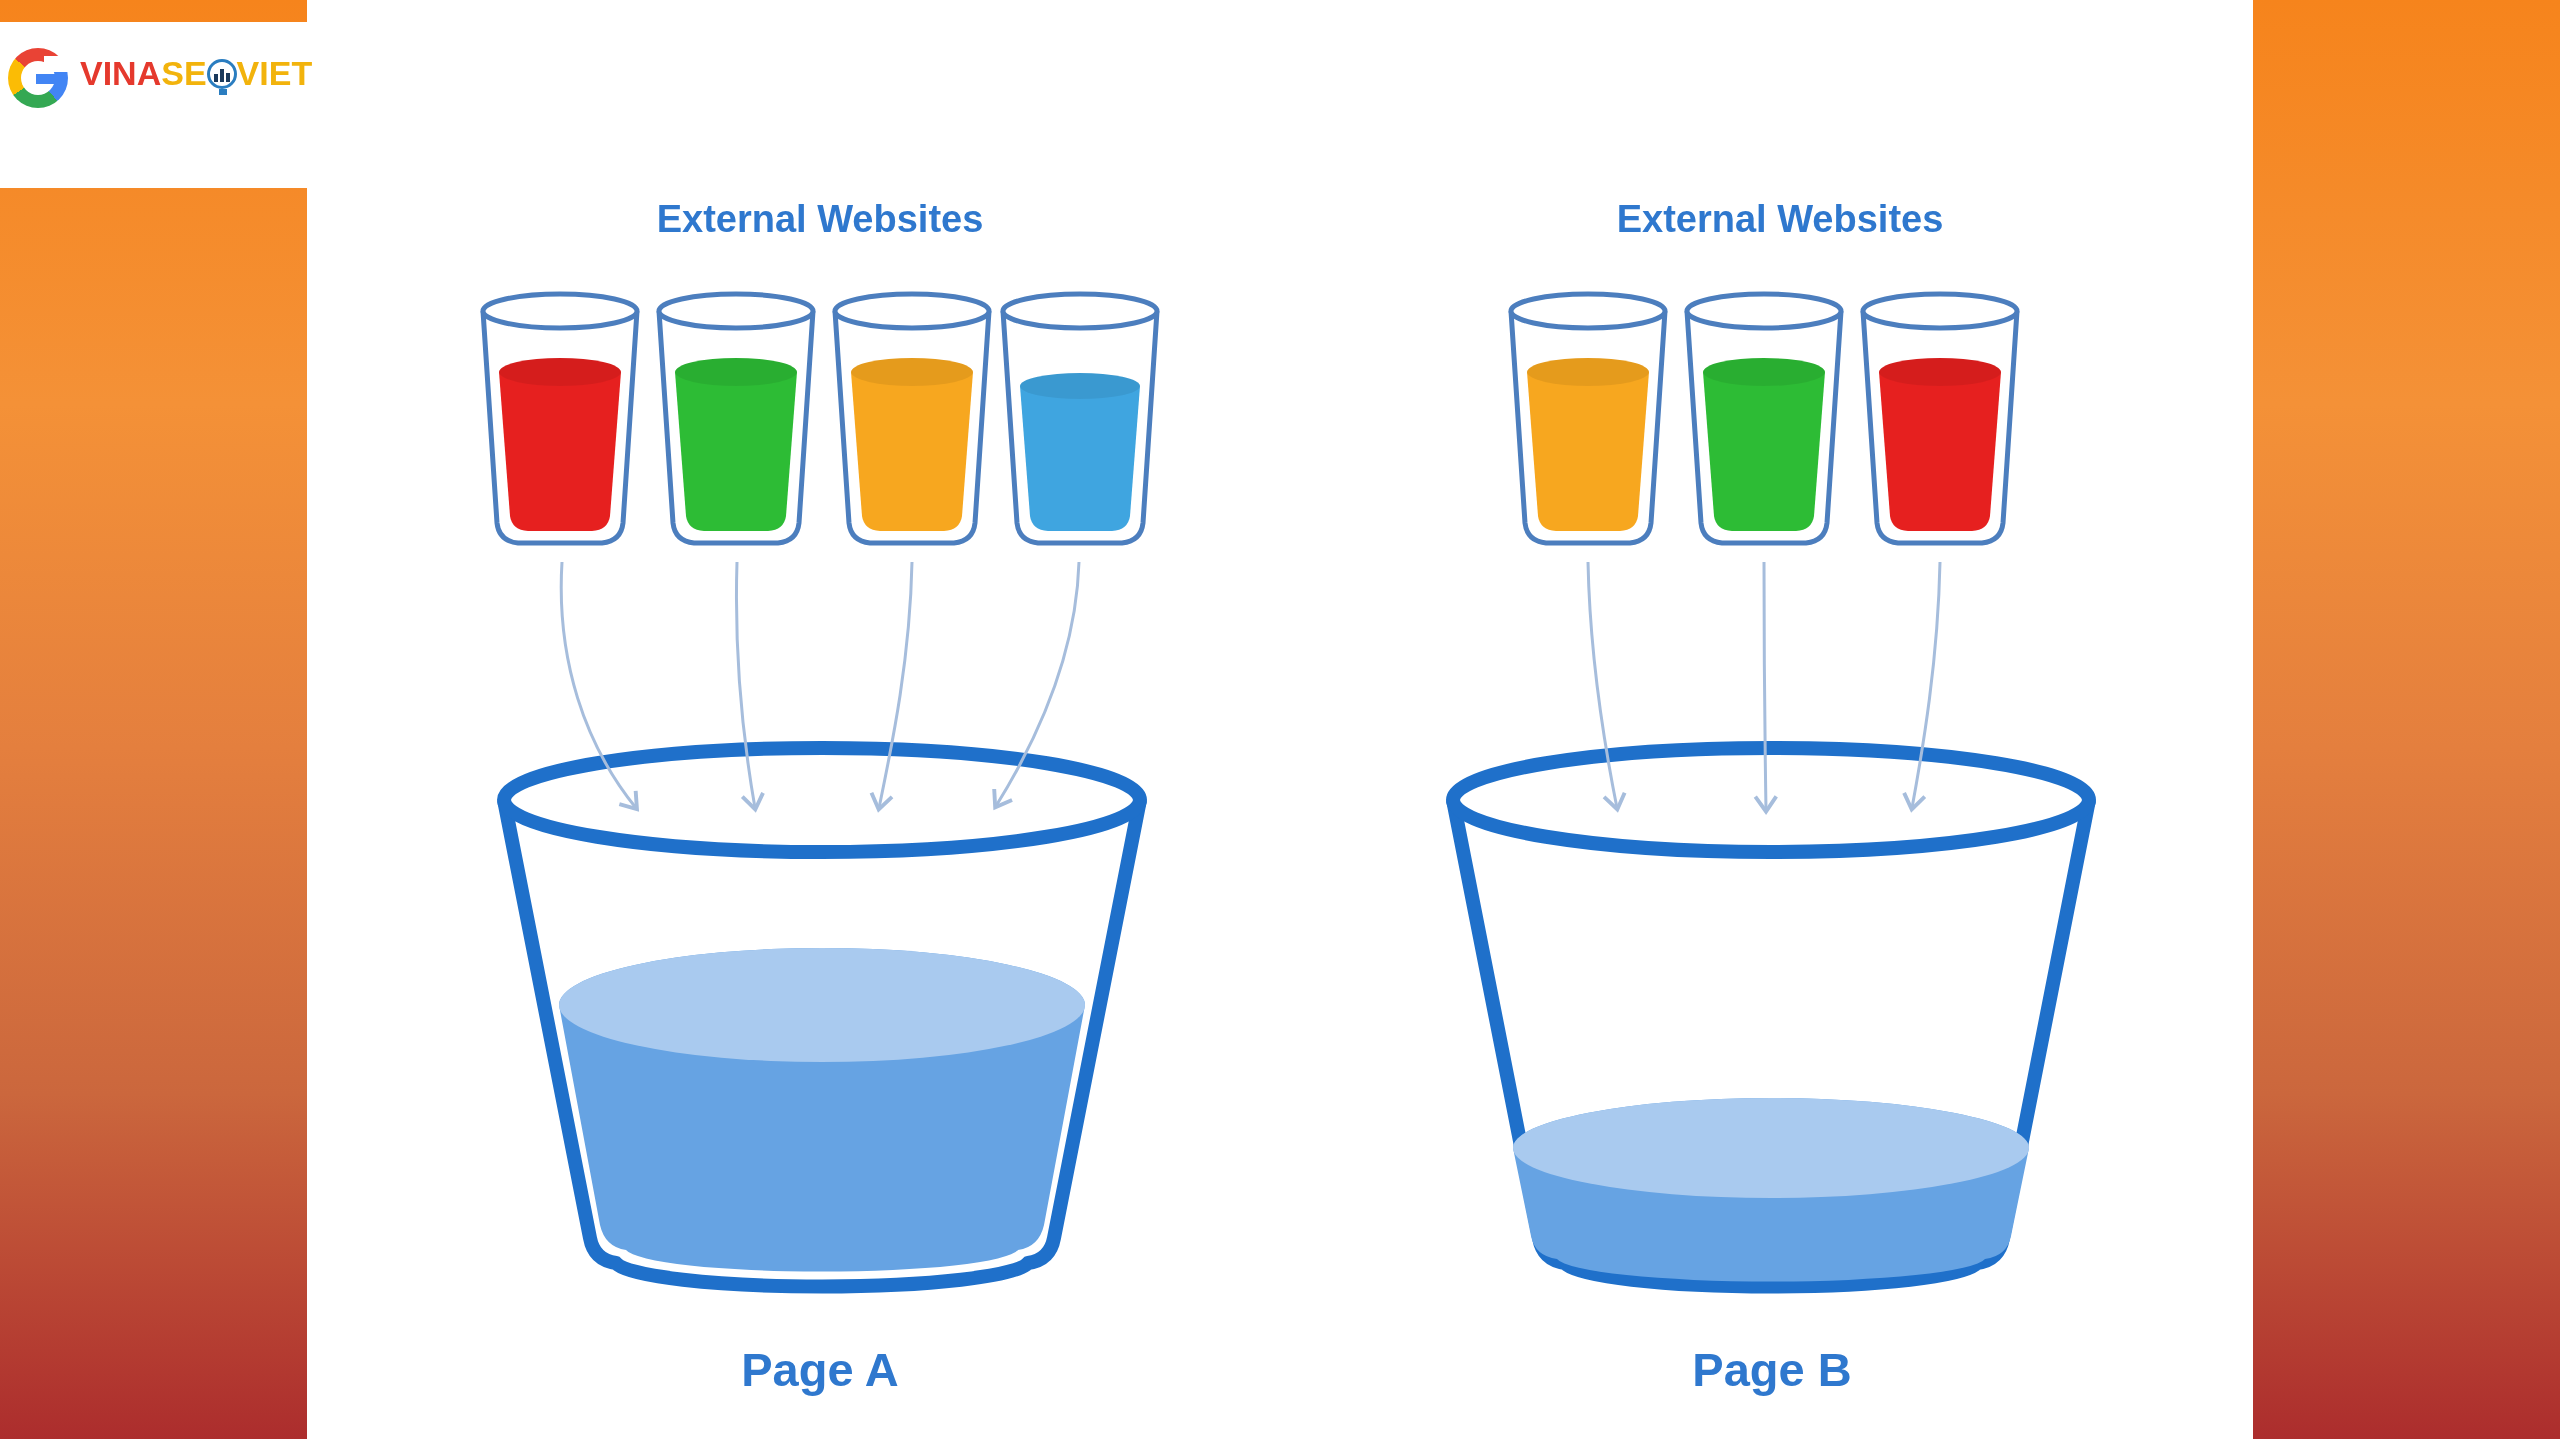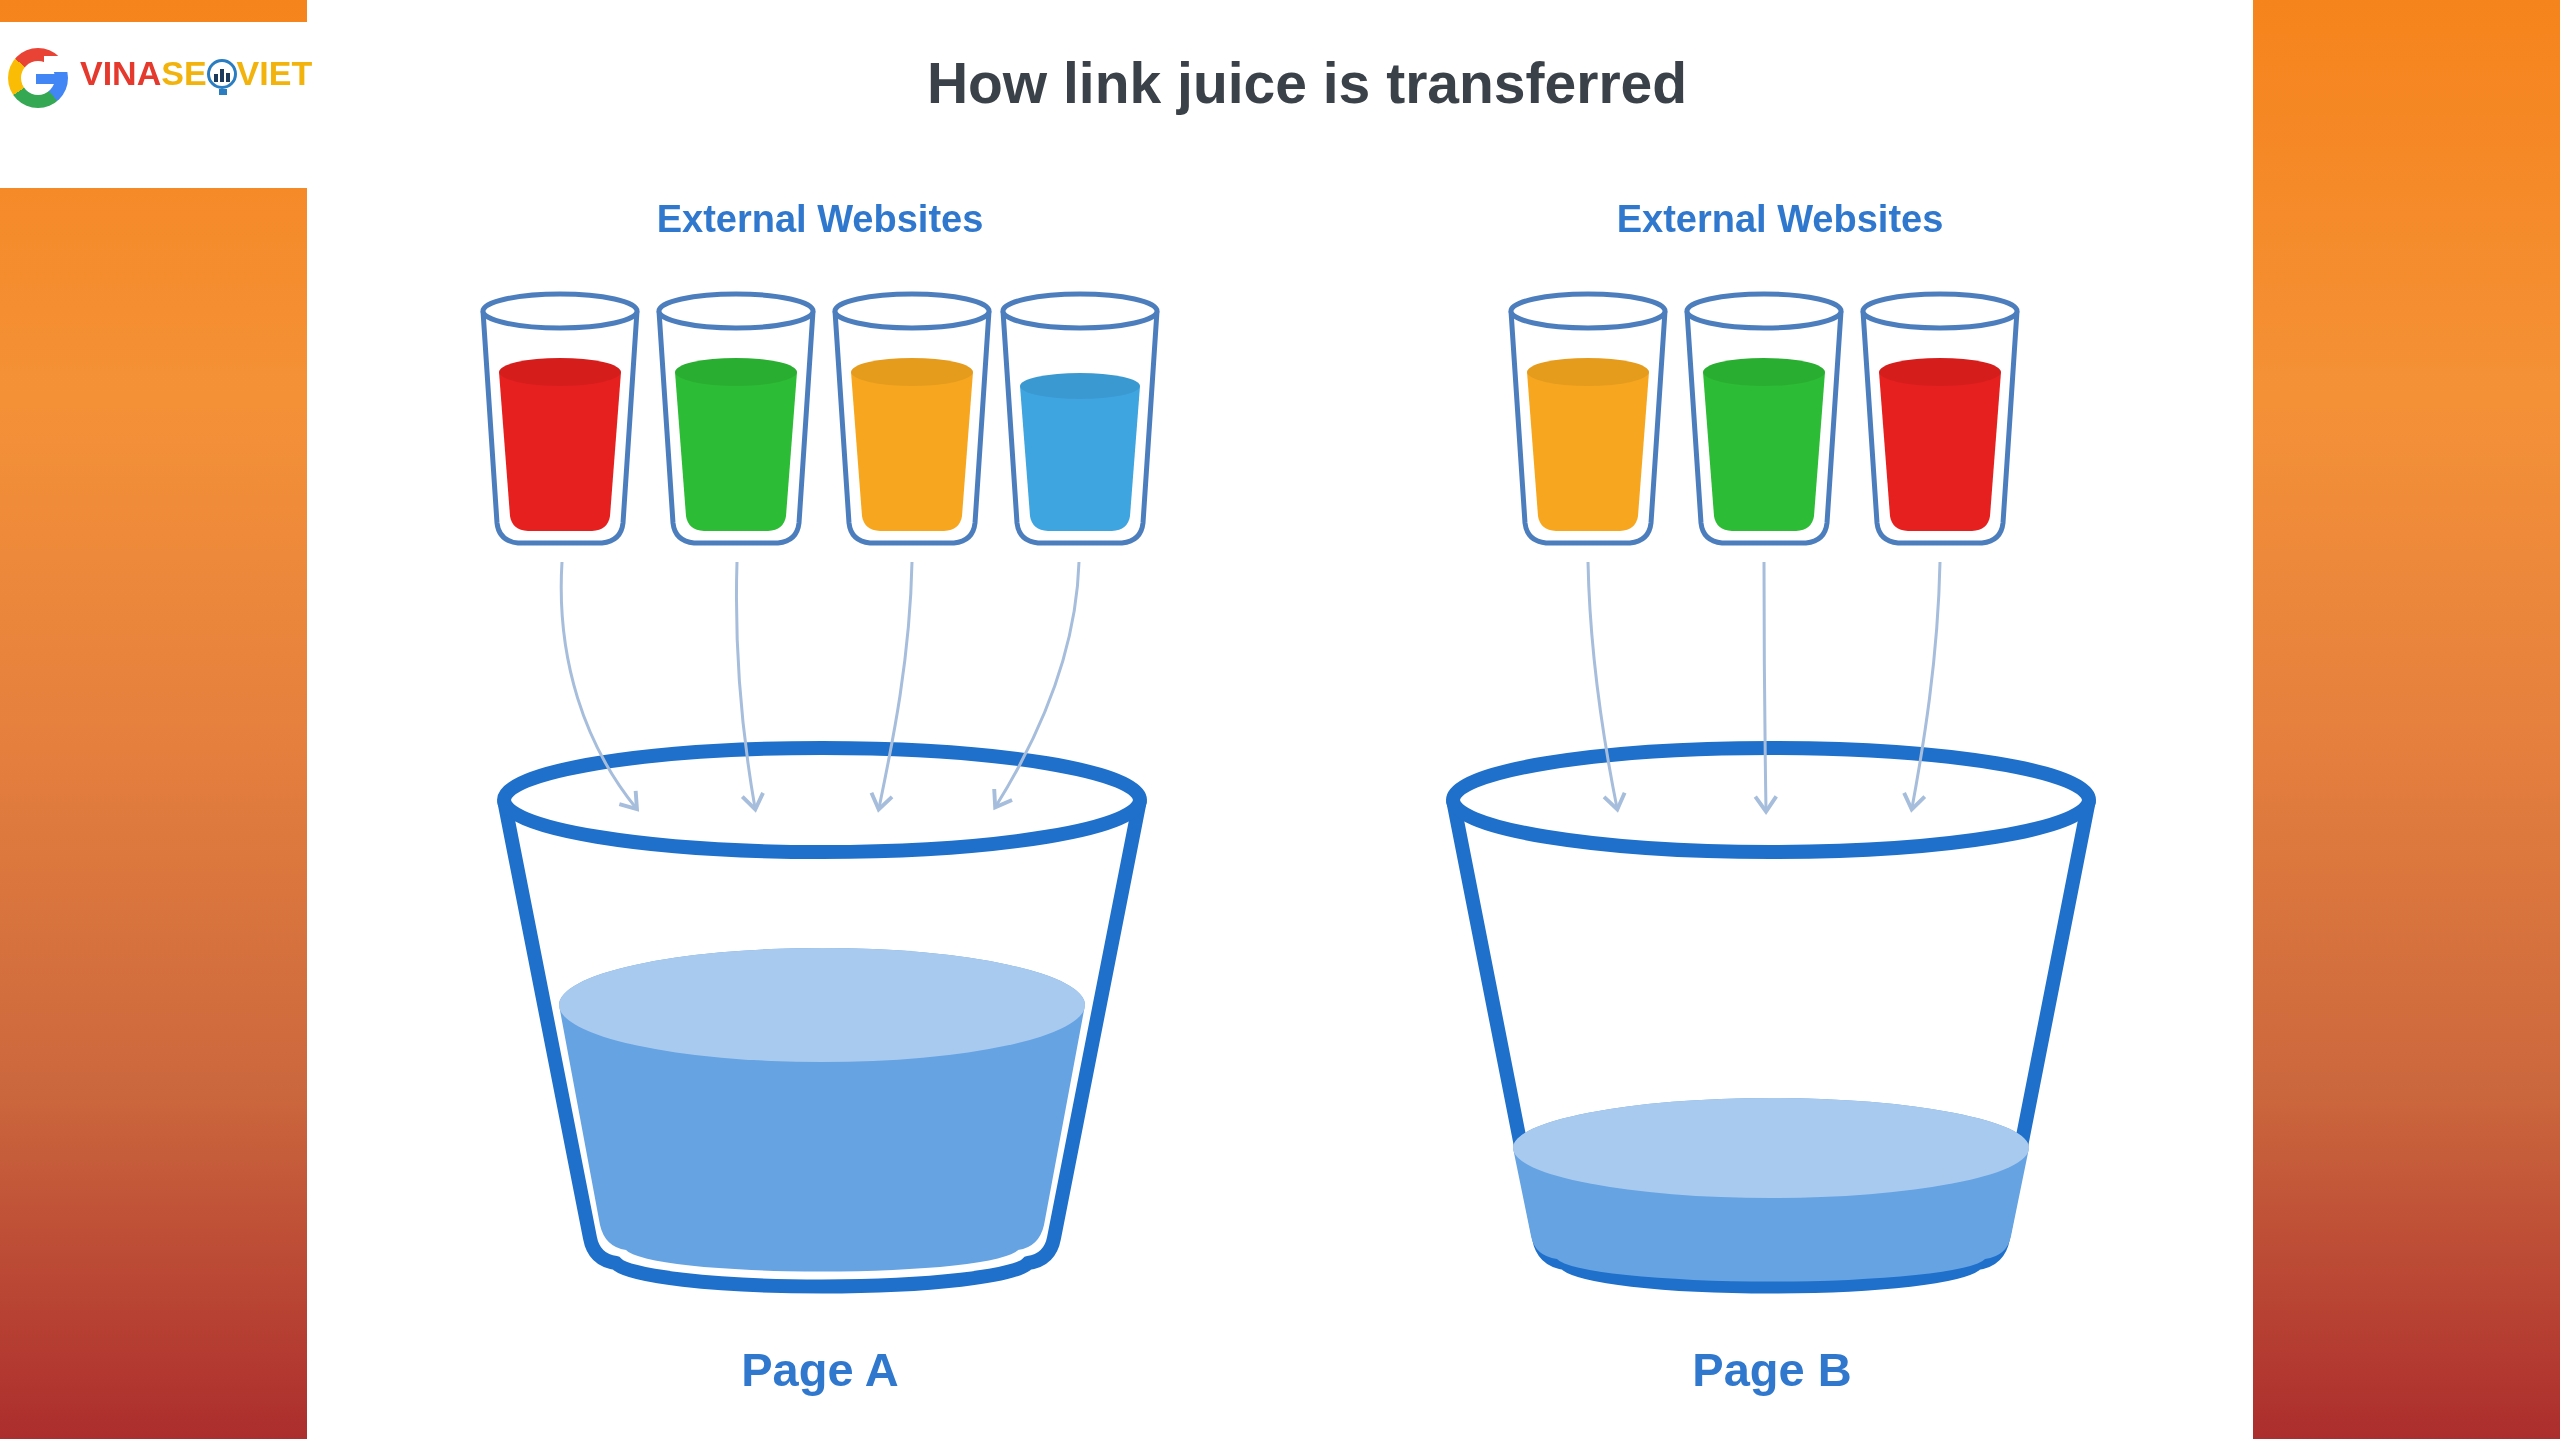--- a/index.html
+++ b/index.html
@@ -69,21 +69,20 @@
     <div class="g-icon">
       <div class="g-cut"></div>
       <div class="g-hole"></div>
       <div class="g-bar"></div>
     </div>
     <div class="brand-line">
       <span class="brand-vina">VINA</span><span class="brand-se">SE</span><span class="globe"><span class="bar b1"></span><span class="bar b2"></span><span class="bar b3"></span><span class="stand"></span></span><span class="brand-viet">VIET</span>
     </div>
   </div>
 
-  <div class="title">How link juice is transferred</div>
   <div class="ext-label ext-left">External Websites</div>
   <div class="ext-label ext-right">External Websites</div>
   <div class="page-label page-a">Page A</div>
   <div class="page-label page-b">Page B</div>
 
   <svg class="art" width="2560" height="1439" viewBox="0 0 2560 1439">
     <defs>
       <marker id="arrowhead" markerWidth="10" markerHeight="10" viewBox="0 0 20 20" refX="12" refY="10" orient="auto">
         <path d="M 3 3 L 13 10 L 3 17" fill="none" style="stroke:var(--arrow)" stroke-width="2.6"></path>
       </marker>

